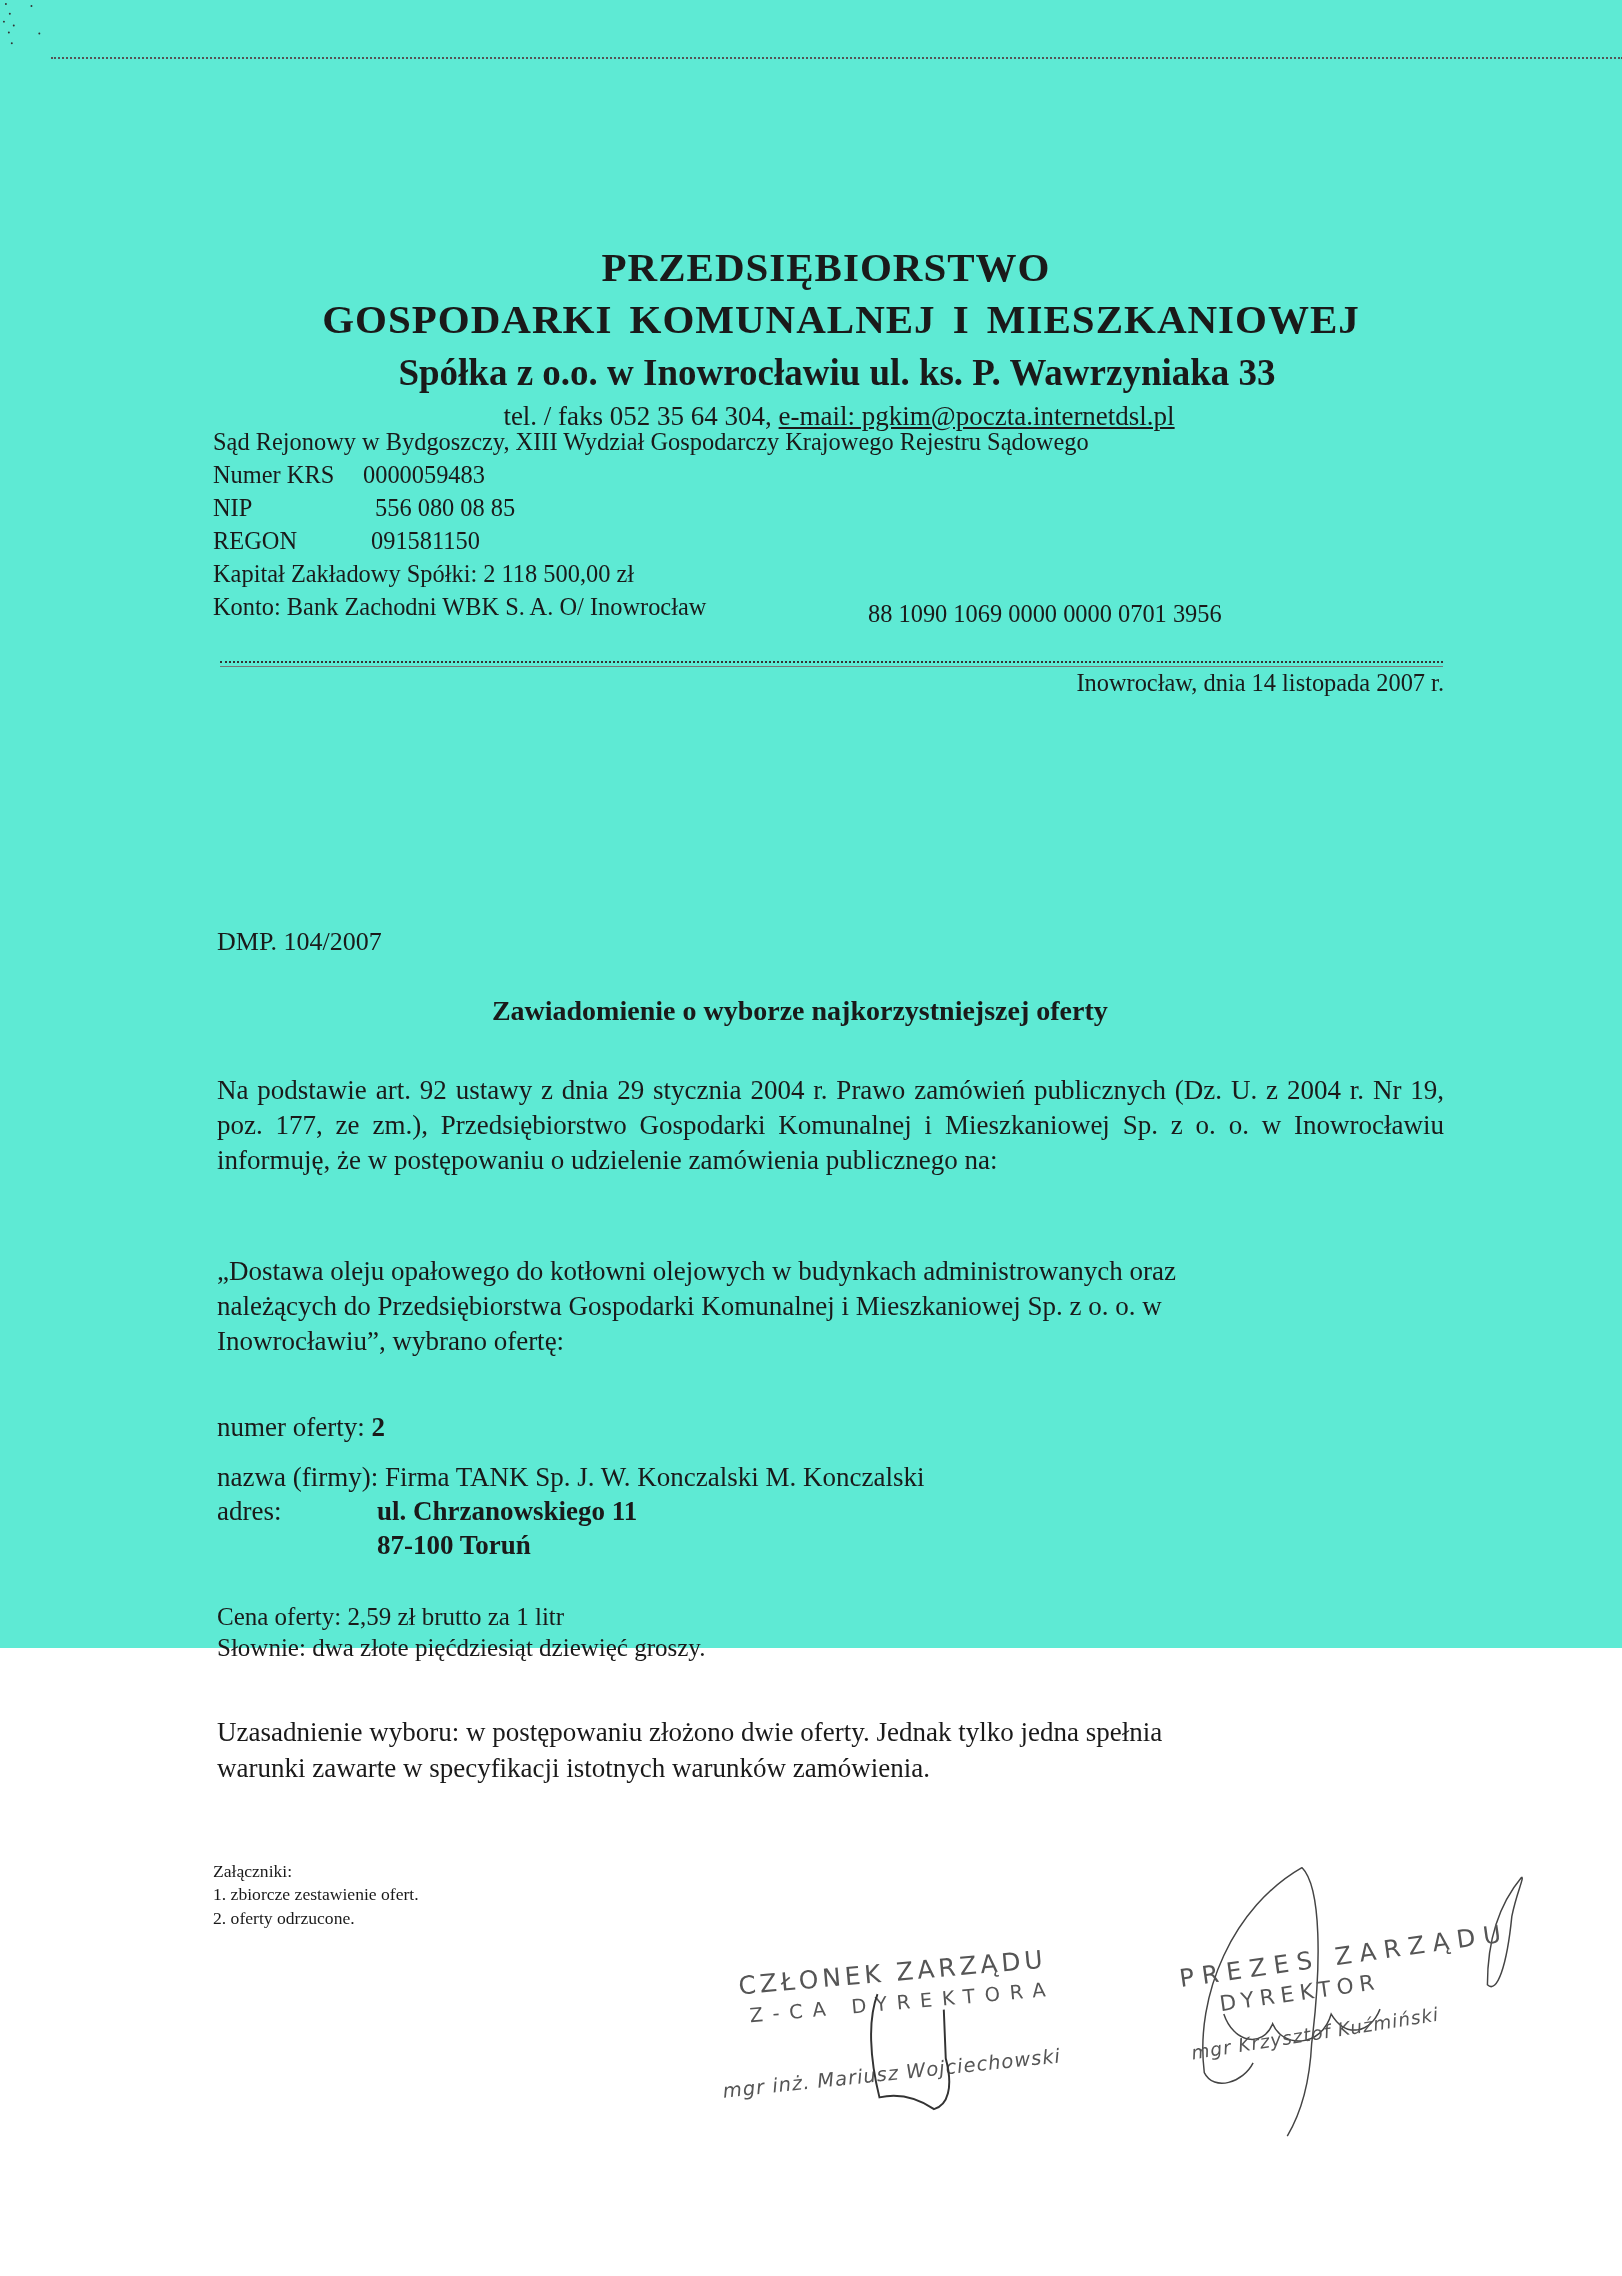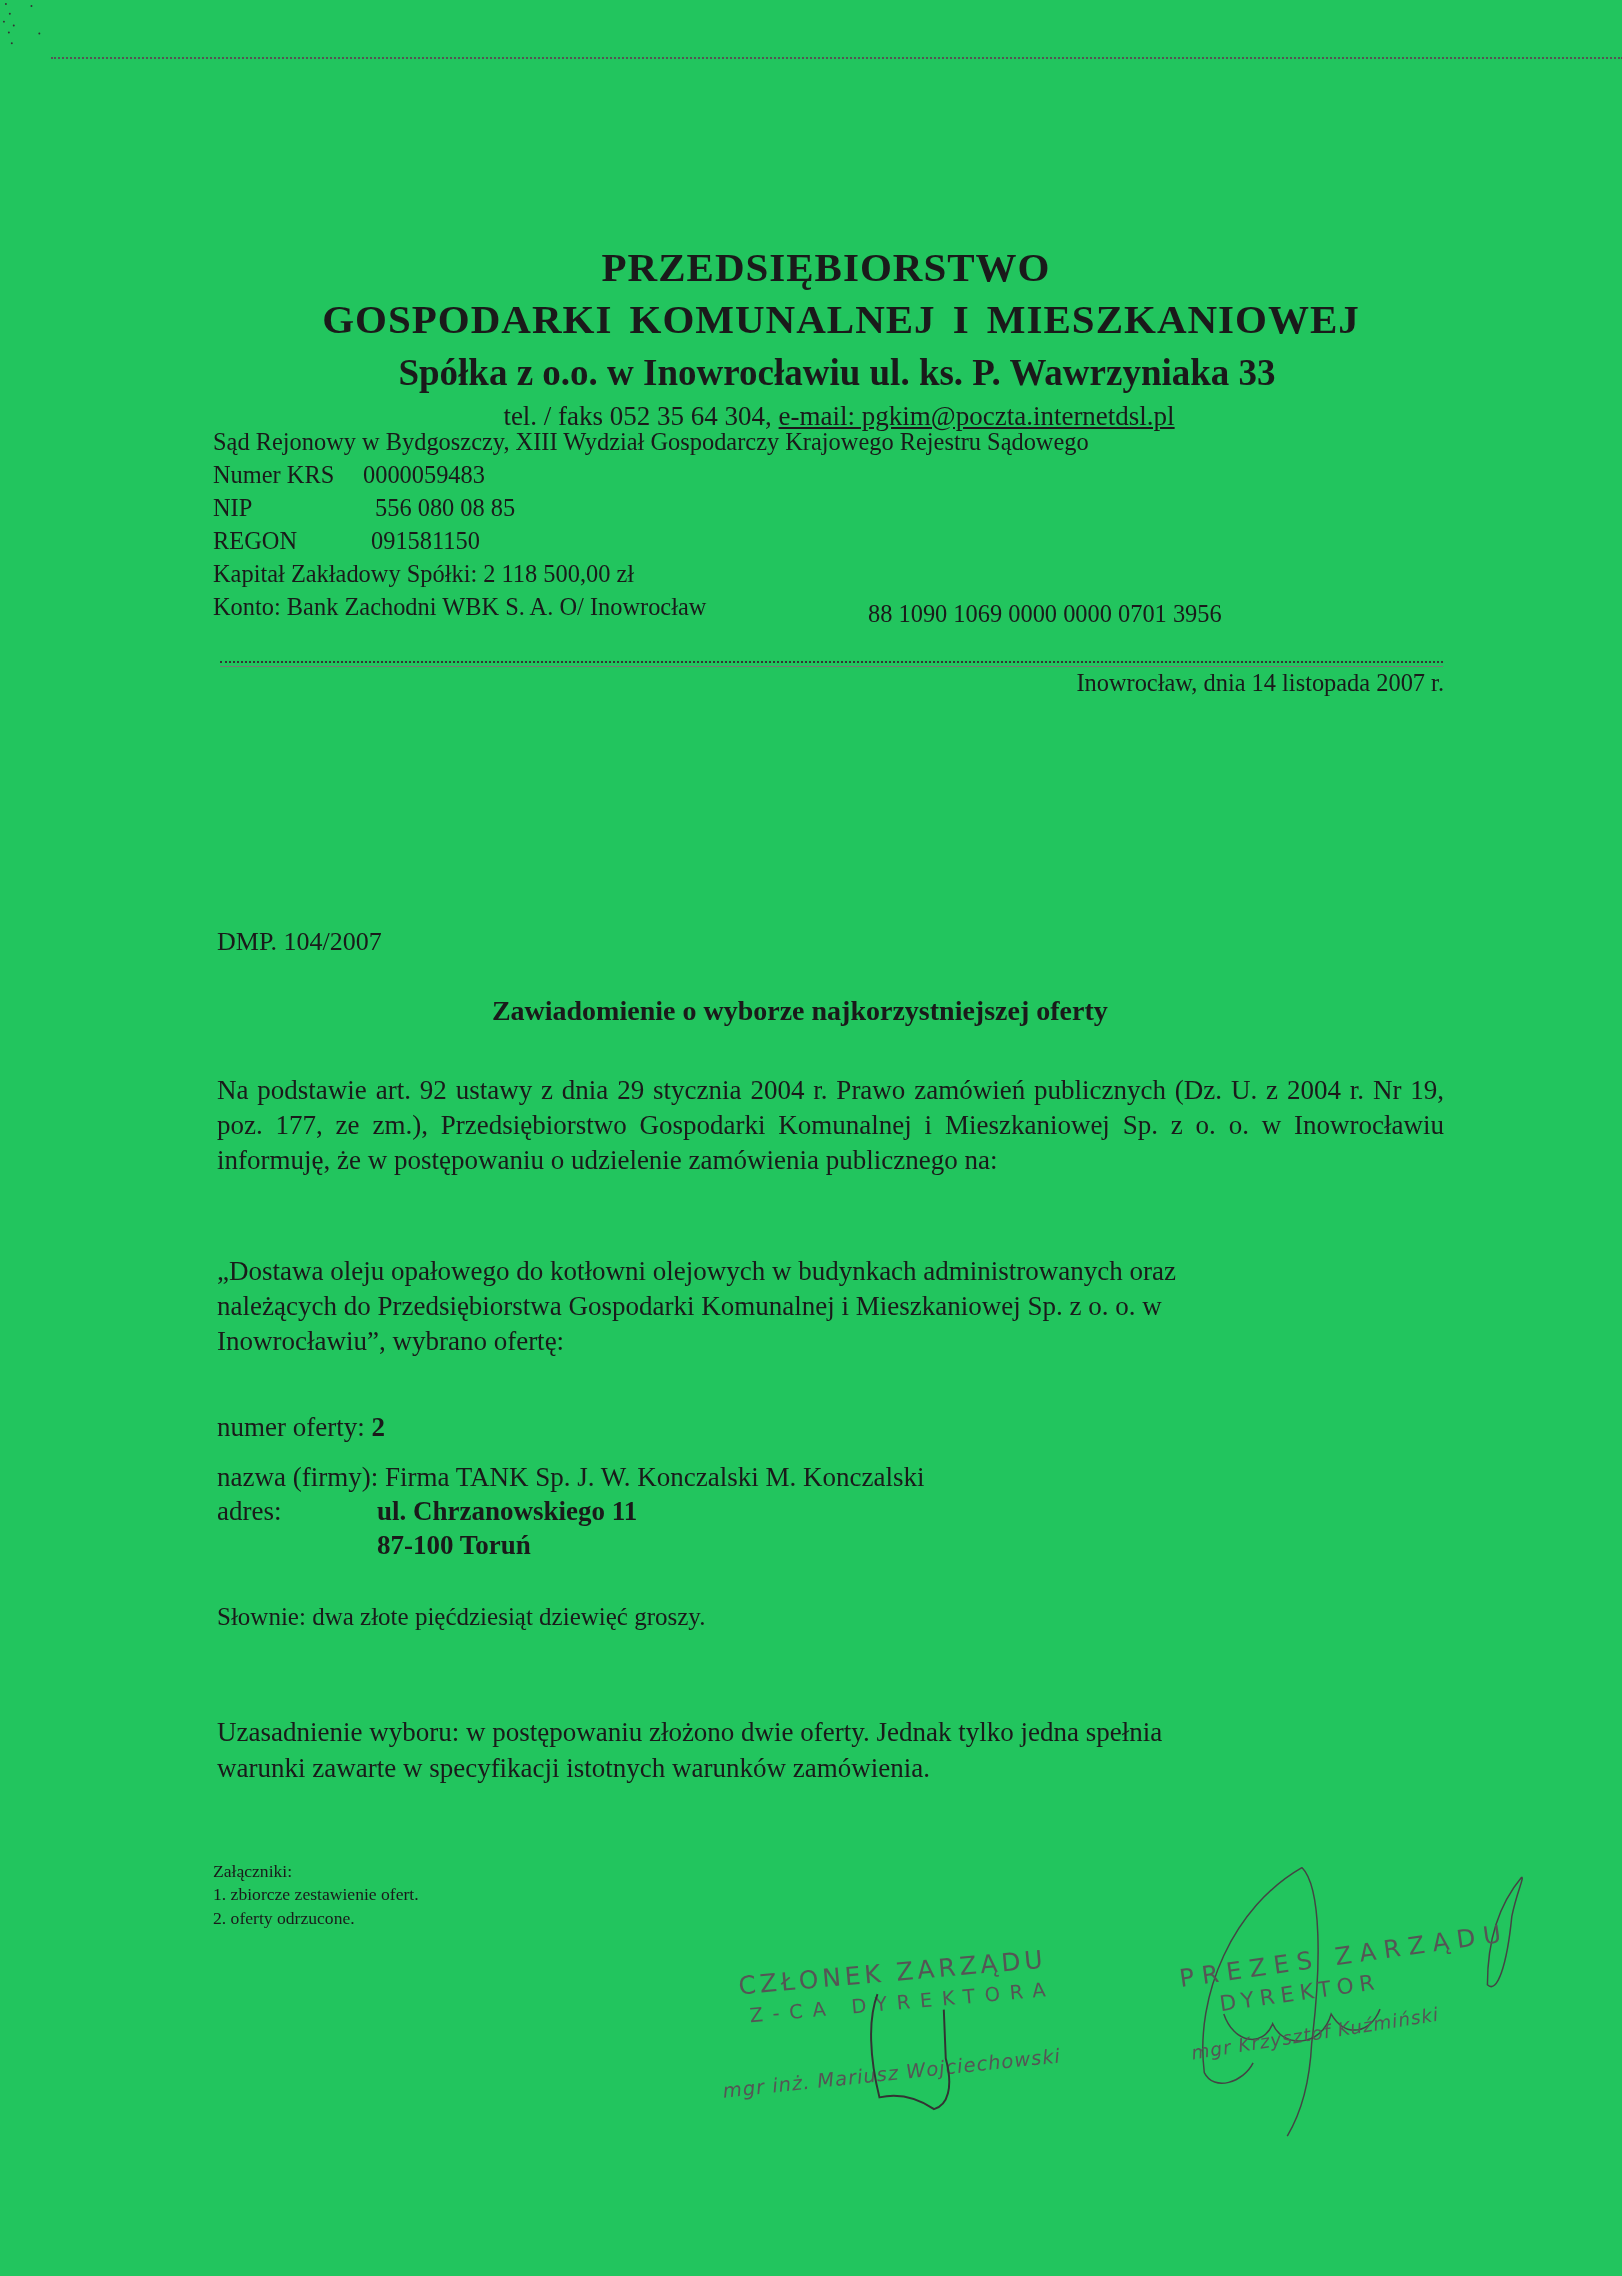--- a/index.html
+++ b/index.html
@@ -1,18 +1,18 @@
 <!DOCTYPE html>
 <html><head>
 <meta charset="utf-8">
 <style>
   html, body { margin:0; padding:0; background:#ffffff; }
   body { width:1623px; height:2276px; position:relative; overflow:hidden;
          font-family:"Liberation Serif","DejaVu Serif",serif; color:#1a1a1a; }
-  .page { position:absolute; left:0; top:0; width:1623px; height:2276px; background:#22c55e; }
+  .page { position:absolute; left:0; top:0; width:1623px; height:1648px; background:#5eead4; }
 
   .top-rule { position:absolute; left:51px; top:57px; width:1572px; height:0;
               border-top:2px dotted #555; }
   .scan-specks { position:absolute; left:0; top:0; width:59px; height:59px; }
 
   .letterhead { position:absolute; left:0; top:242px; width:1623px; text-align:center; }
   .lh-line1 { font-weight:bold; font-size:41px; letter-spacing:1px; line-height:51px; margin-left:29px; }
   .lh-line2 { font-weight:bold; font-size:41px; letter-spacing:1px; line-height:53px; margin-left:59px; word-spacing:5.9px; }
   .lh-line3 { font-weight:bold; font-size:37px; line-height:53px; margin-left:51px; }
   .lh-line4 { font-size:27px; line-height:35px; margin-left:55px; }
@@ -137,20 +137,21 @@
     <div class="firm-row">
       <span>adres:</span>
       <span class="firm-indent">ul. Chrzanowskiego 11</span>
     </div>
     <div class="firm-row">
       <span class="firm-indent">87-100 Toruń</span>
     </div>
   </div>
 
   <div class="price-block">
+    <div>Cena oferty: 2,59 zł brutto za 1 litr</div>
     <div>Słownie: dwa złote pięćdziesiąt dziewięć groszy.</div>
   </div>
 
   <div class="justification">
     <div>Uzasadnienie wyboru: w postępowaniu złożono dwie oferty. Jednak tylko jedna spełnia</div>
     <div>warunki zawarte w specyfikacji istotnych warunków zamówienia.</div>
   </div>
 
   <div class="attachments">
     <div>Załączniki:</div>

